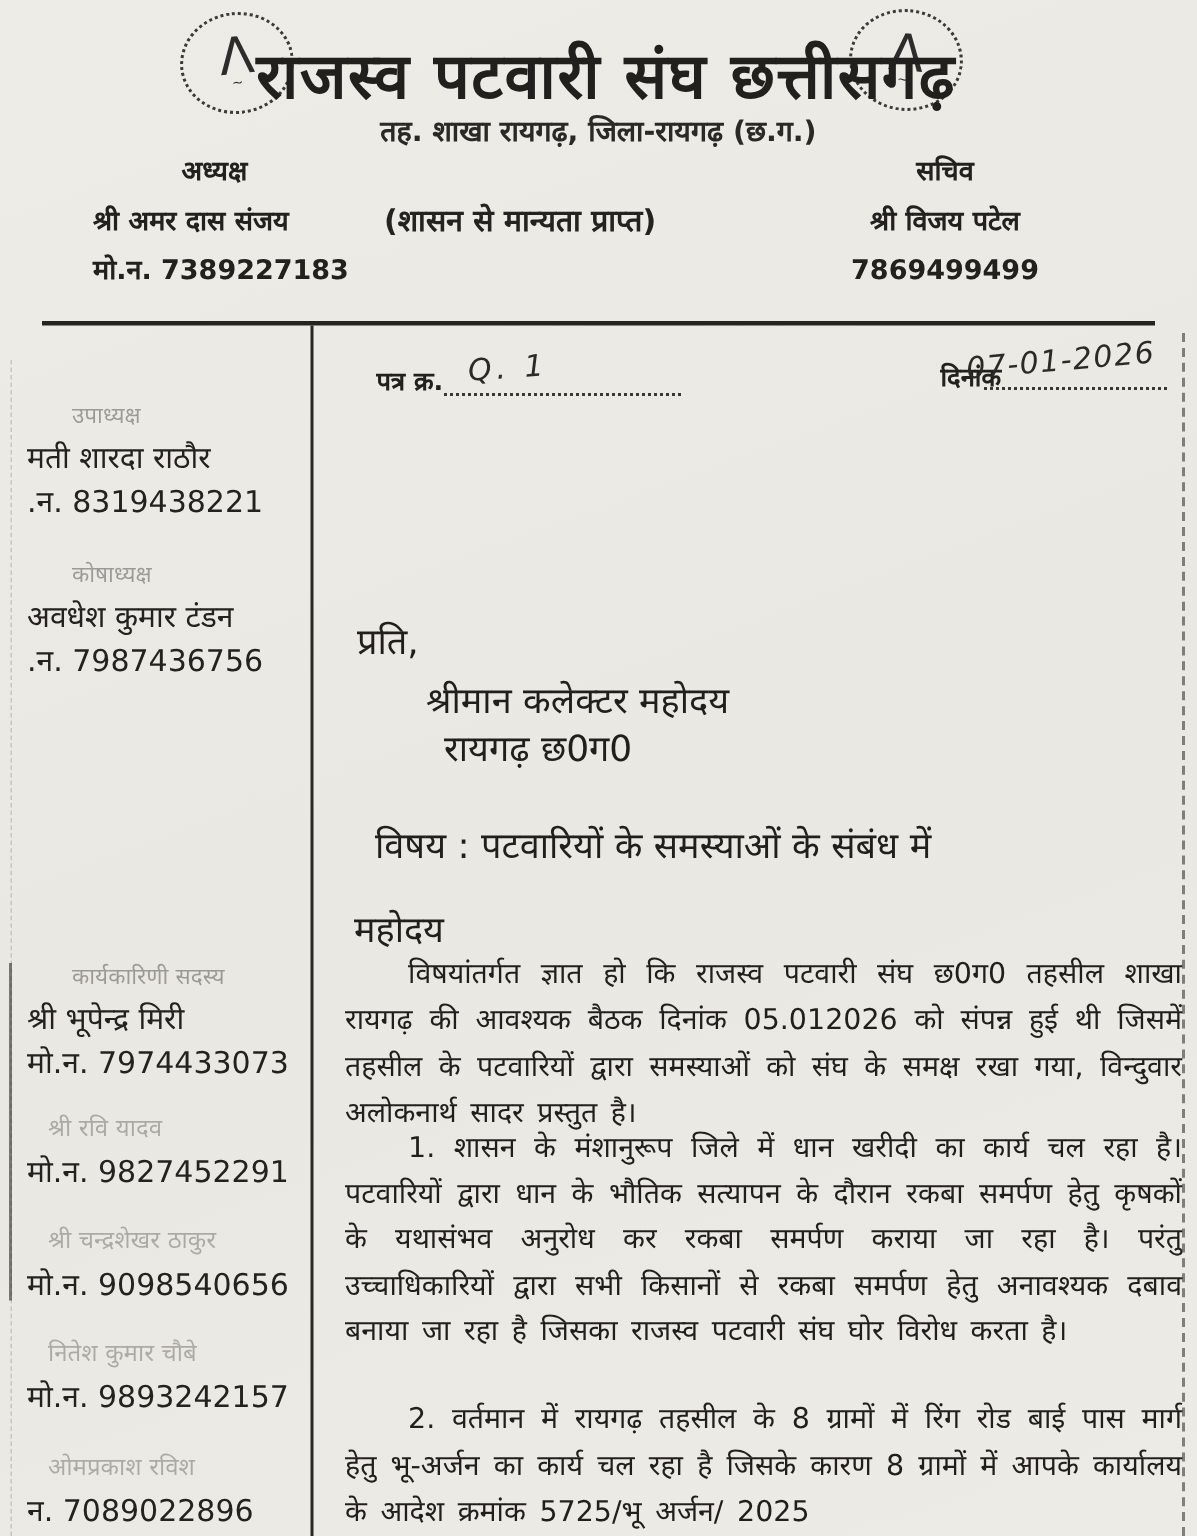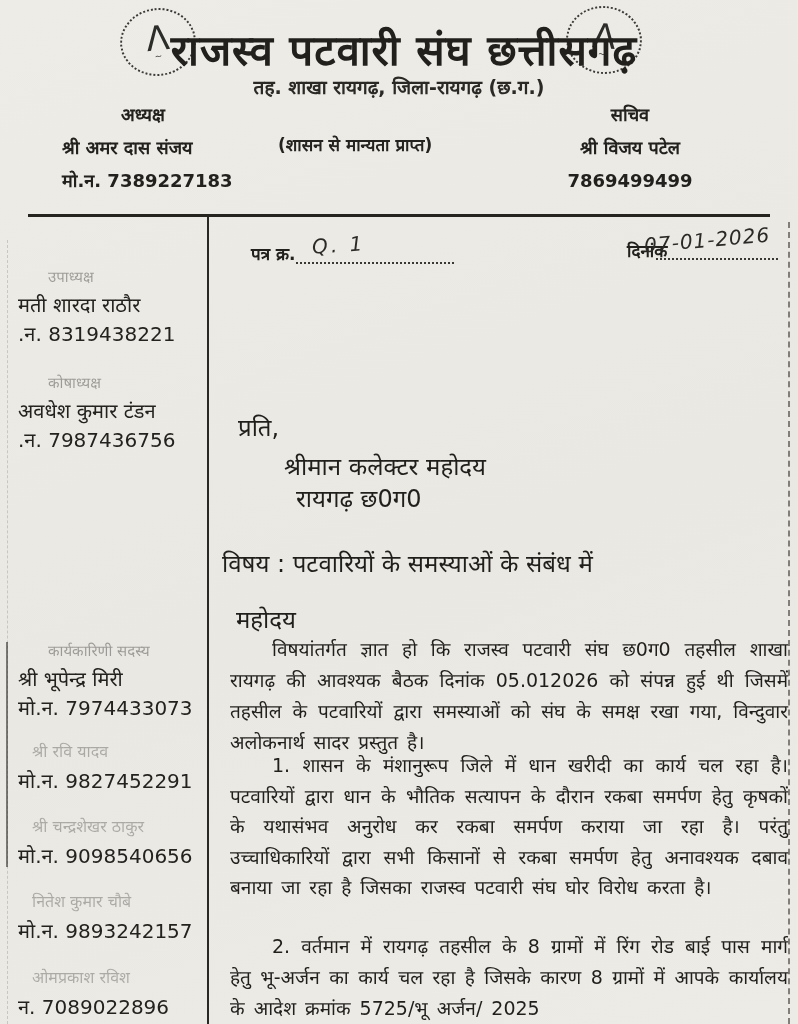--- a/index.html
+++ b/index.html
@@ -31,22 +31,22 @@
     position:absolute;left:180px;right:180px;top:74px;
     text-align:center;font-size:19px;font-weight:700;color:#2a2926;
     white-space:nowrap;
   }
   .officer{position:absolute;font-size:18px;font-weight:700;color:#22211e;line-height:33px;}
   .officer .title{display:block;text-align:center;}
   .pres{left:62px;top:98px;width:190px;}
   .pres .title{padding-right:28px;}
   .sec{left:540px;top:98px;width:180px;text-align:center;}
   .recognition{
-    position:absolute;left:278px;top:133px;
-    font-size:17px;font-weight:700;color:#242320;white-space:nowrap;
+    position:absolute;left:256px;top:133px;
+    font-size:20px;font-weight:700;color:#242320;white-space:nowrap;
   }
   
   .h-rule{position:absolute;left:28px;right:28px;top:214px;height:3px;background:#26241f;}
   .v-rule{position:absolute;left:207px;top:217px;bottom:0;width:2px;background:#2a2824;}
   .right-edge{position:absolute;right:8px;top:222px;bottom:0;width:0;border-left:2px dashed rgba(40,38,34,.55);}
   .left-edge{position:absolute;left:7px;top:240px;bottom:0;width:0;border-left:1px dashed rgba(40,38,34,.18);}
   .left-mark{position:absolute;left:6px;top:642px;height:225px;width:2px;background:rgba(30,28,24,.55);}
   
   .ref-label{position:absolute;font-size:17px;font-weight:700;color:#22211e;white-space:nowrap;margin-left:21px;}
   .letter-no-label{left:230px;top:242px;}
@@ -67,21 +67,21 @@
     padding-left:30px;margin-bottom:5px;white-space:nowrap;
   }
   .side-line{font-size:20px;font-weight:400;line-height:29px;color:#23221f;white-space:nowrap;}
   .g3 .side-line{line-height:25px;}
   .faint .side-heading{opacity:.30;padding-left:14px;font-size:16px;}
   
   .body-line{position:absolute;font-size:24px;color:#201f1c;white-space:nowrap;font-weight:500;}
   .to-label{left:238px;top:410px;}
   .to-line1{left:284px;top:449px;}
   .to-line2{left:296px;top:481px;}
-  .subject{left:222px;top:546px;}
+  .subject{left:250px;top:546px;}
   .salutation{left:236px;top:602px;}
   .para{
     position:absolute;left:230px;width:558px;
     font-size:19px;line-height:30.5px;color:#201f1c;font-weight:500;
     text-align:justify;text-indent:42px;word-spacing:3px;
   }
   .para-intro{top:634px;line-height:31px;}
   .para-p1{top:750px;}
   .para-p2{top:931px;line-height:31px;}
 </style>

